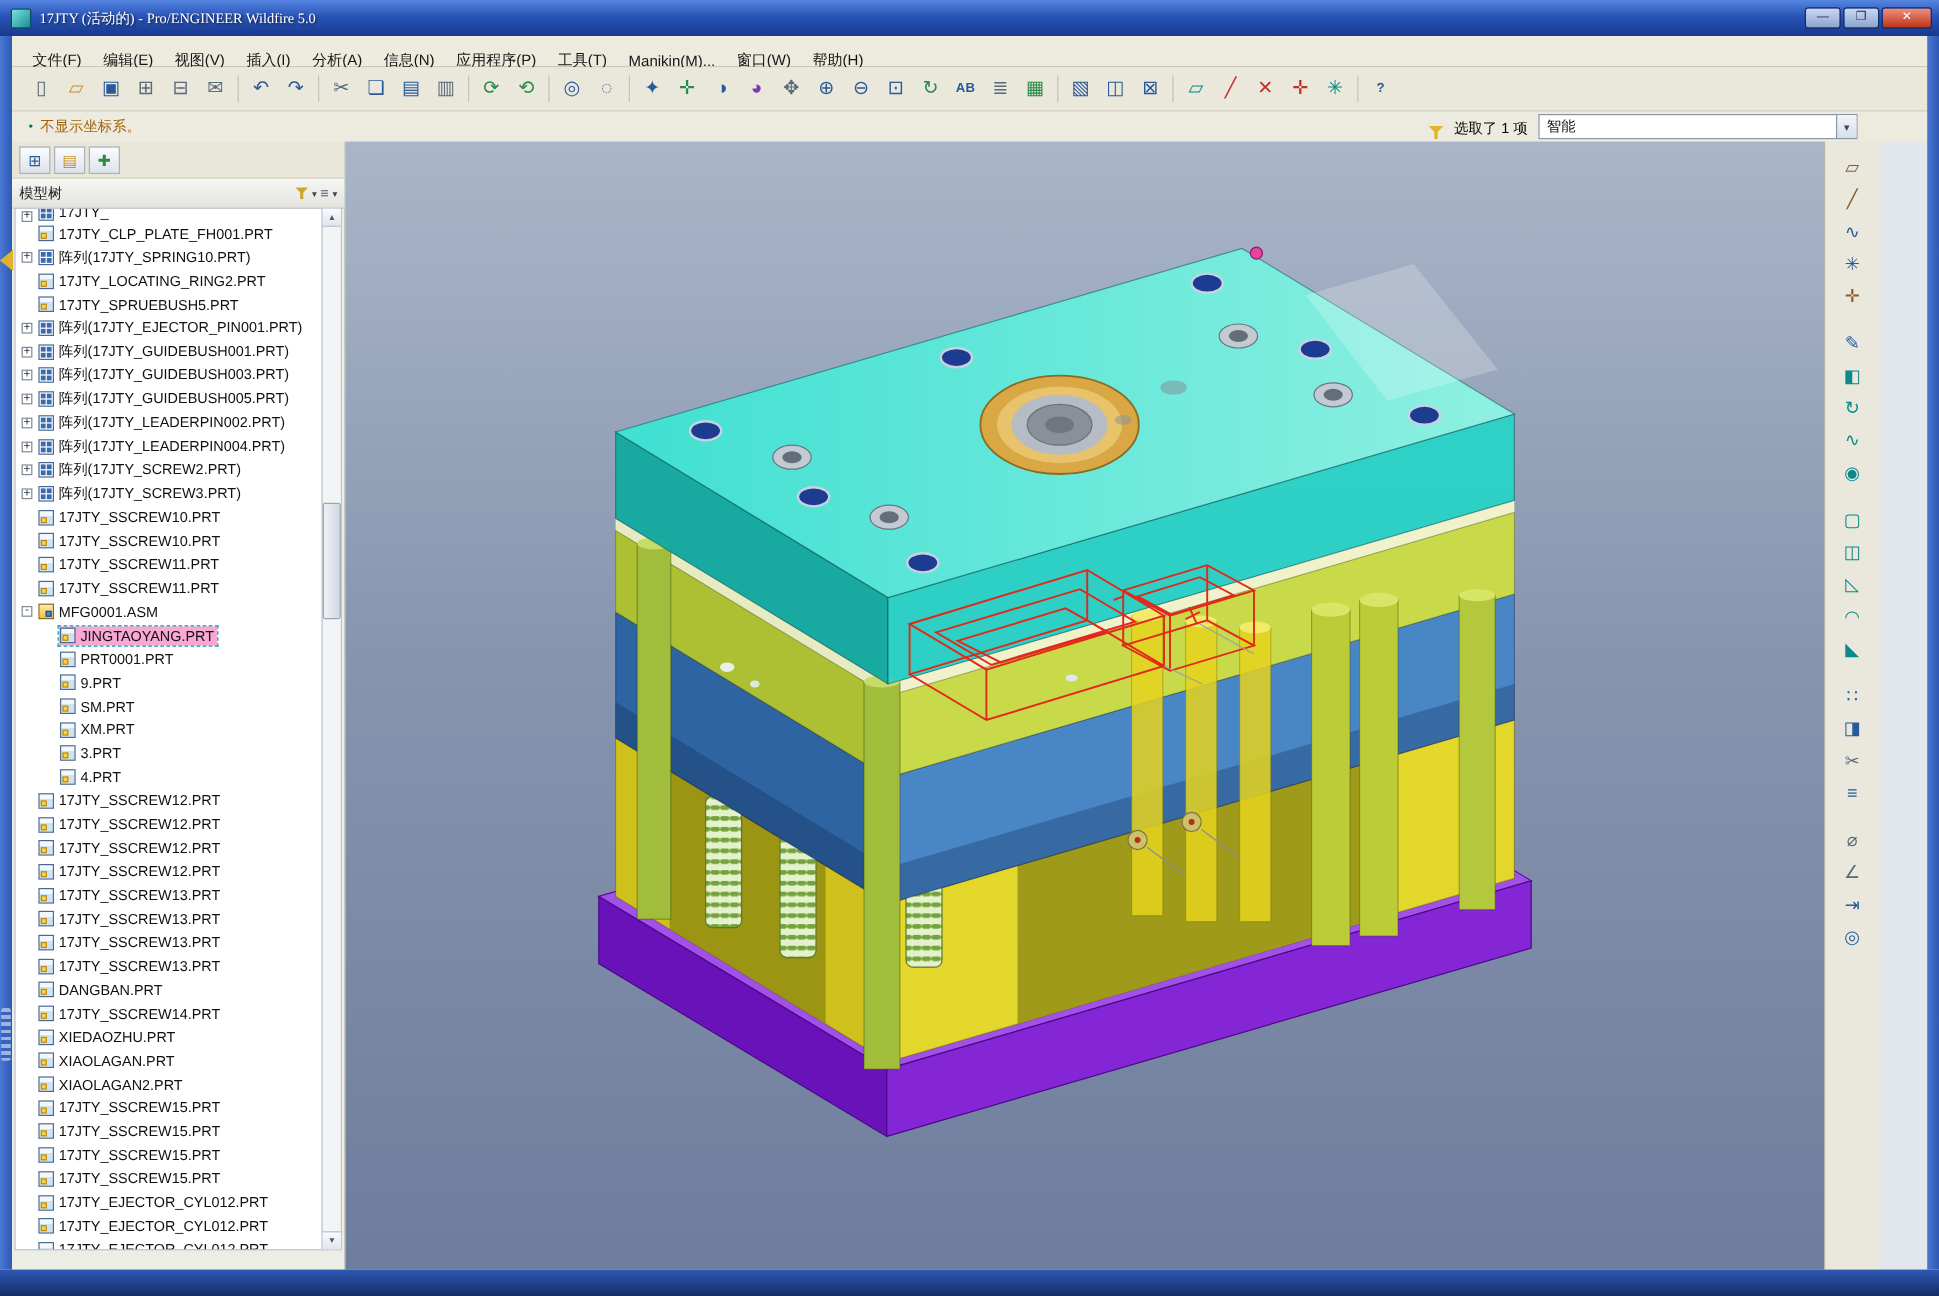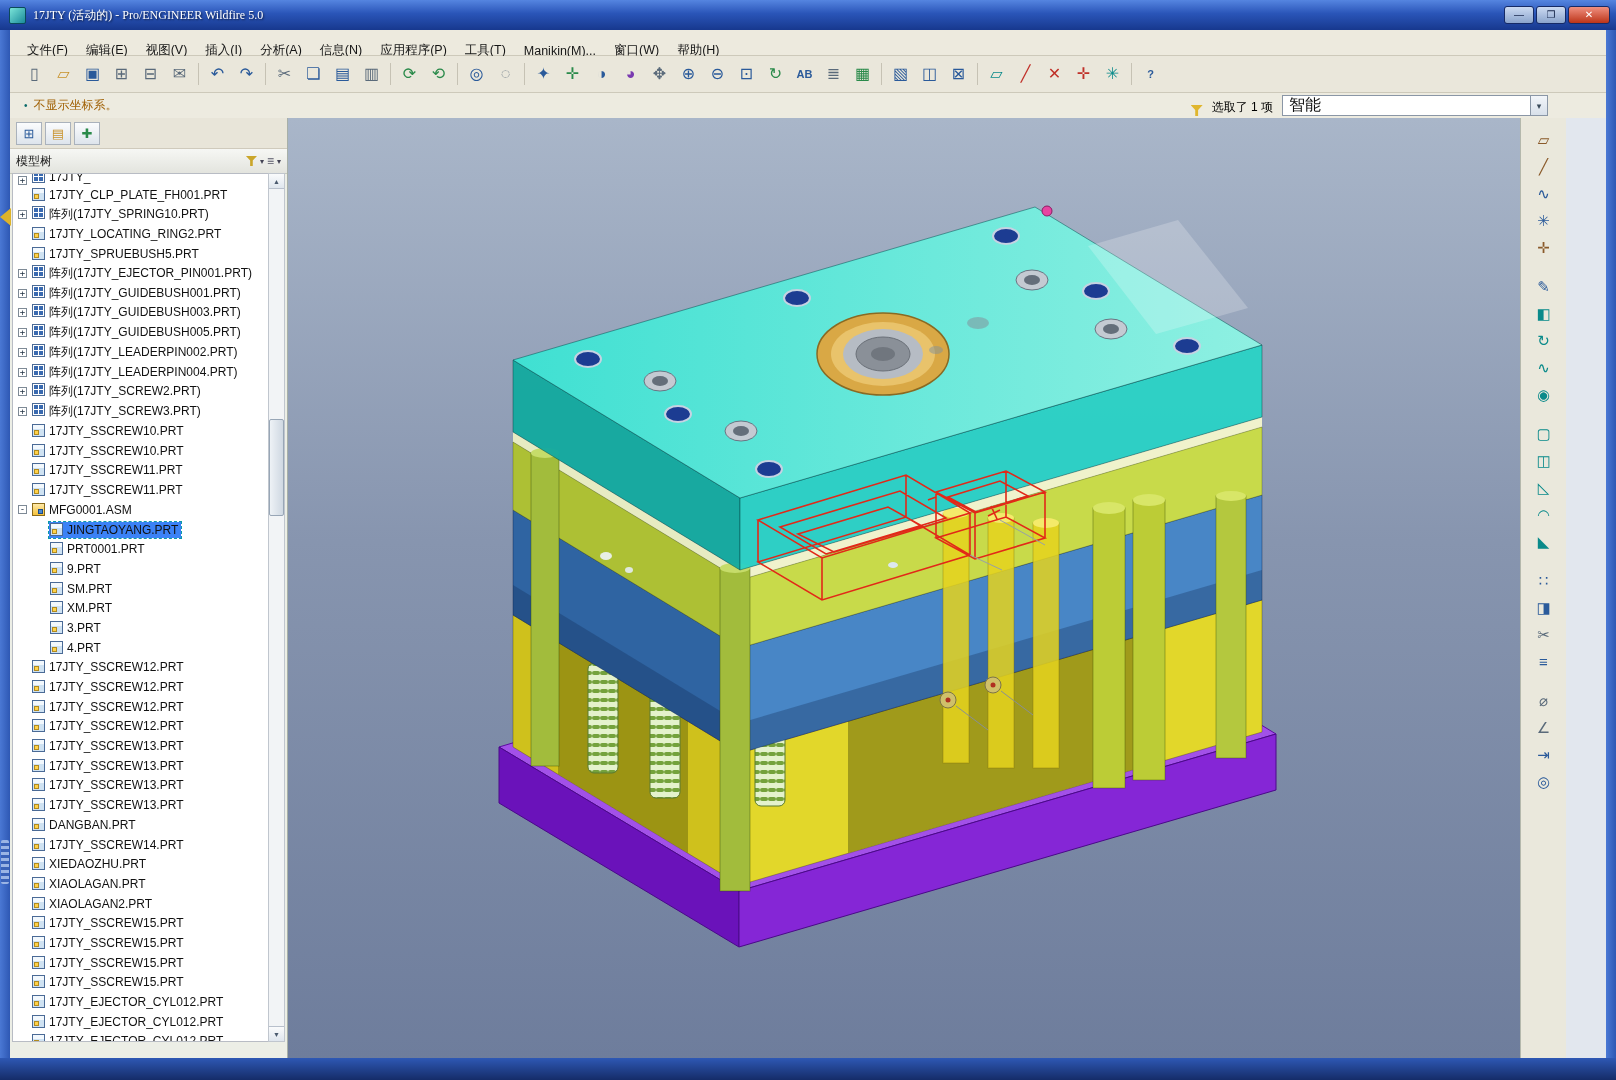--- a/index.html
+++ b/index.html
@@ -46,21 +46,21 @@
   .c-red{color:#c03028}.c-purple{color:#7a3ab0}.c-teal{color:#0a8a8a}.c-brown{color:#8a5a2a}
 
   .statusrow{position:absolute;left:10px;top:93px;width:1596px;height:25px;box-sizing:border-box;
     background:#edebe0;display:flex;align-items:center;padding:0 58px 0 14px;font-size:12px;}
   .status-bullet{color:#0a6a6a;margin-right:6px;font-size:10px;}
   .status-msg{color:#a16207;}
   .status-right{margin-left:auto;display:flex;align-items:flex-end;gap:9px;}
   .funnel{width:12px;height:11px;background:#e0b62e;
     clip-path:polygon(0 0,100% 0,62% 45%,62% 100%,38% 100%,38% 45%);}
   .combo{width:264px;height:19px;background:#fff;border:1px solid #8a96a6;display:flex;align-items:center;}
-  .combo-value{flex:1;padding-left:6px;font-size:16px;color:#111;}
+  .combo-value{flex:1;padding-left:6px;font-size:12px;color:#111;}
   .combo-btn{width:17px;height:100%;border:none;border-left:1px solid #8a96a6;padding:0;
     background:linear-gradient(180deg,#f2f5f9,#d8e0ea);font-size:9px;color:#3a4a5a;
     display:flex;align-items:center;justify-content:center;}
 
   
   .main{position:absolute;left:10px;top:118px;width:1596px;height:940px;background:#e4e8ee;}
 
   
   .tree-panel{position:absolute;left:0;top:0;width:278px;height:940px;box-sizing:border-box;
     background:#eceee6;border-right:1px solid #a8b0a8;}
@@ -80,22 +80,22 @@
 
   .tree-body{position:absolute;left:2px;top:55px;width:257px;bottom:16px;box-sizing:border-box;
     background:#fff;border:1px solid #b8bcc4;overflow:hidden;}
   .trow{display:flex;align-items:center;height:19.7px;padding-left:5px;white-space:nowrap;}
   .trow.clip{height:11px;overflow:hidden;align-items:flex-end;}
   .trow.child{padding-left:23px;}
   .exp{flex:0 0 9px;width:9px;height:9px;box-sizing:border-box;border:1px solid #7e8a96;background:#fff;
     font-family:"DejaVu Sans Mono",monospace;font-size:9px;line-height:7px;text-align:center;color:#234;
     margin-right:4px;}
   .exp:empty{border-color:transparent;background:transparent;}
-  .twrap{display:flex;align-items:flex-start;gap:4px;padding:1px 3px 1px 1px;}
-  .trow.sel .twrap{outline:1px dashed #0c9aa6;background:#3b82f6;}
+  .twrap{display:flex;align-items:center;gap:4px;padding:1px 3px 1px 1px;}
+  .trow.sel .twrap{outline:1px dashed #0c9aa6;background:#f9a8d4;}
   .ticon{flex:0 0 13px;width:13px;height:13px;box-sizing:border-box;border:1px solid #4a6a96;position:relative;
     background:linear-gradient(180deg,#f2f8fd 0 35%,#cfe2f2 35% 100%);}
   .ticon::after{content:"";position:absolute;left:1px;bottom:1px;width:5px;height:5px;box-sizing:border-box;
     background:#ffd24a;border:1px solid #b08a20;}
   .trow.pat .ticon{background:#fff;}
   .trow.pat .ticon::after{left:0;bottom:0;width:100%;height:100%;border:none;background:none;
     background-image:linear-gradient(#3a6ab0,#3a6ab0),linear-gradient(#3a6ab0,#3a6ab0),
                      linear-gradient(#3a6ab0,#3a6ab0),linear-gradient(#3a6ab0,#3a6ab0);
     background-size:4px 4px;background-position:1px 1px,6px 1px,1px 6px,6px 6px;background-repeat:no-repeat;}
   .trow.asm .ticon{background:linear-gradient(180deg,#ffe9a8,#f5c23c);border-color:#8a6a1a;}

